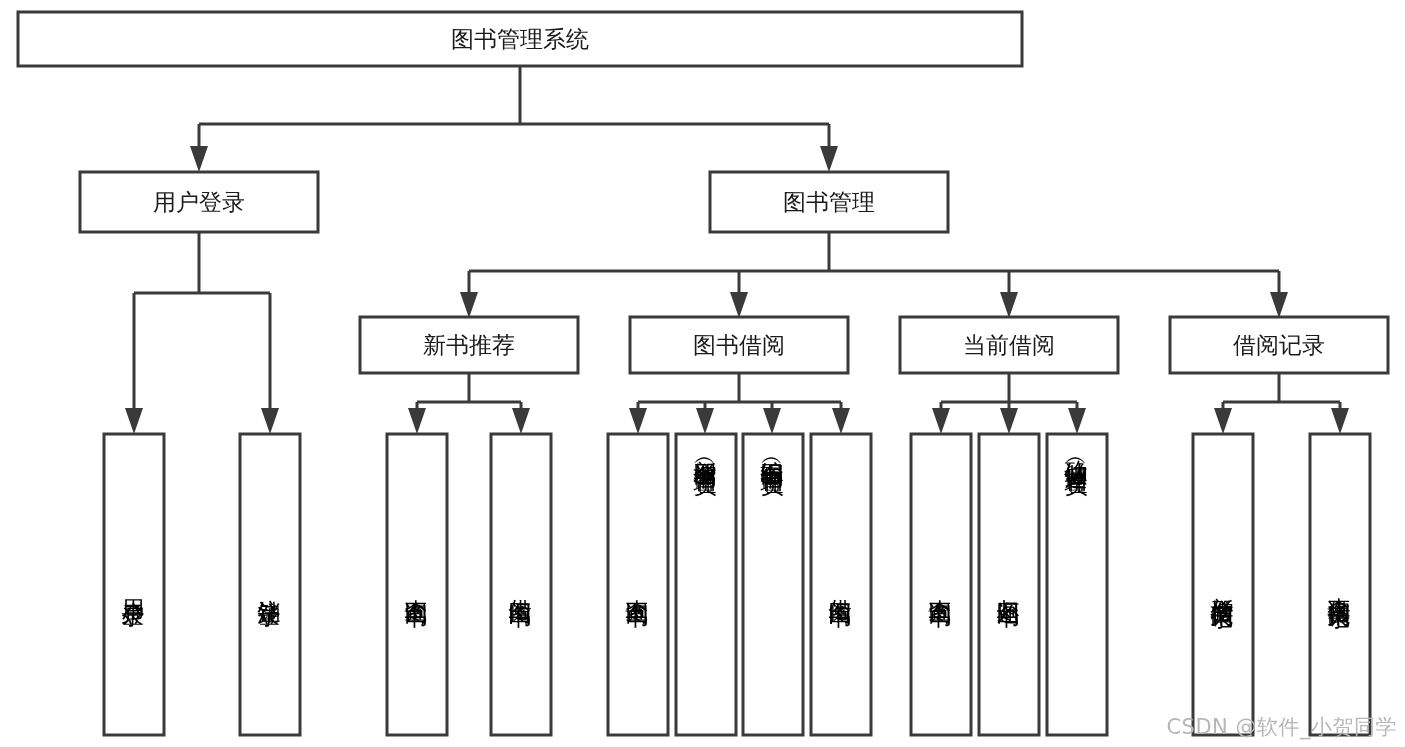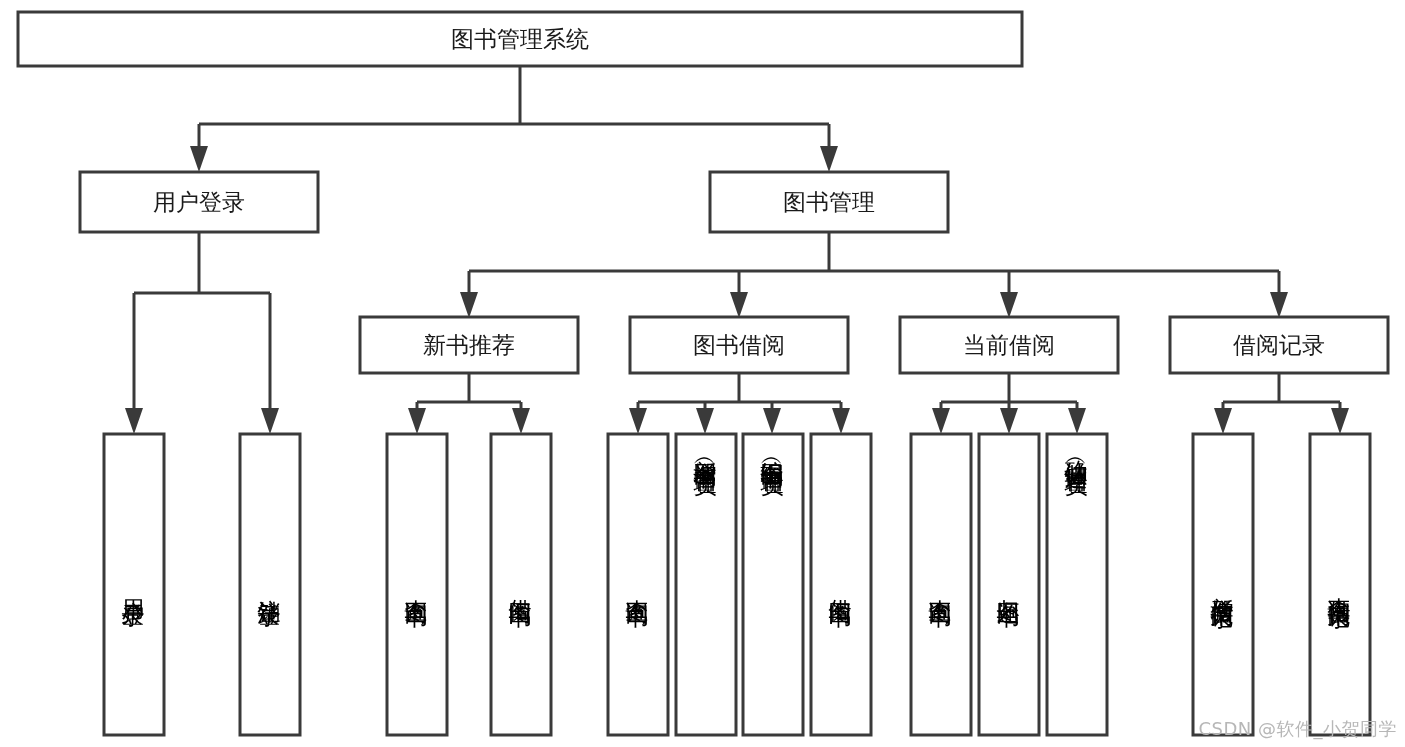--- a/index.html
+++ b/index.html
@@ -54,21 +54,21 @@
     writing-mode: vertical-rl;
     text-orientation: upright;
     letter-spacing: 2px;
     white-space: pre;
   }
   .watermark-text {
     position: absolute;
     right: 8px;
     bottom: 6px;
     font-family: "DejaVu Sans", "Liberation Sans", sans-serif;
-    font-size: 18px;
+    font-size: 21px;
     color: #b7b7b7;
     letter-spacing: 0.5px;
     pointer-events: none;
     user-select: none;
   }
 </style>
 </head>
 <body>
 
 <div id="diagram-root">

